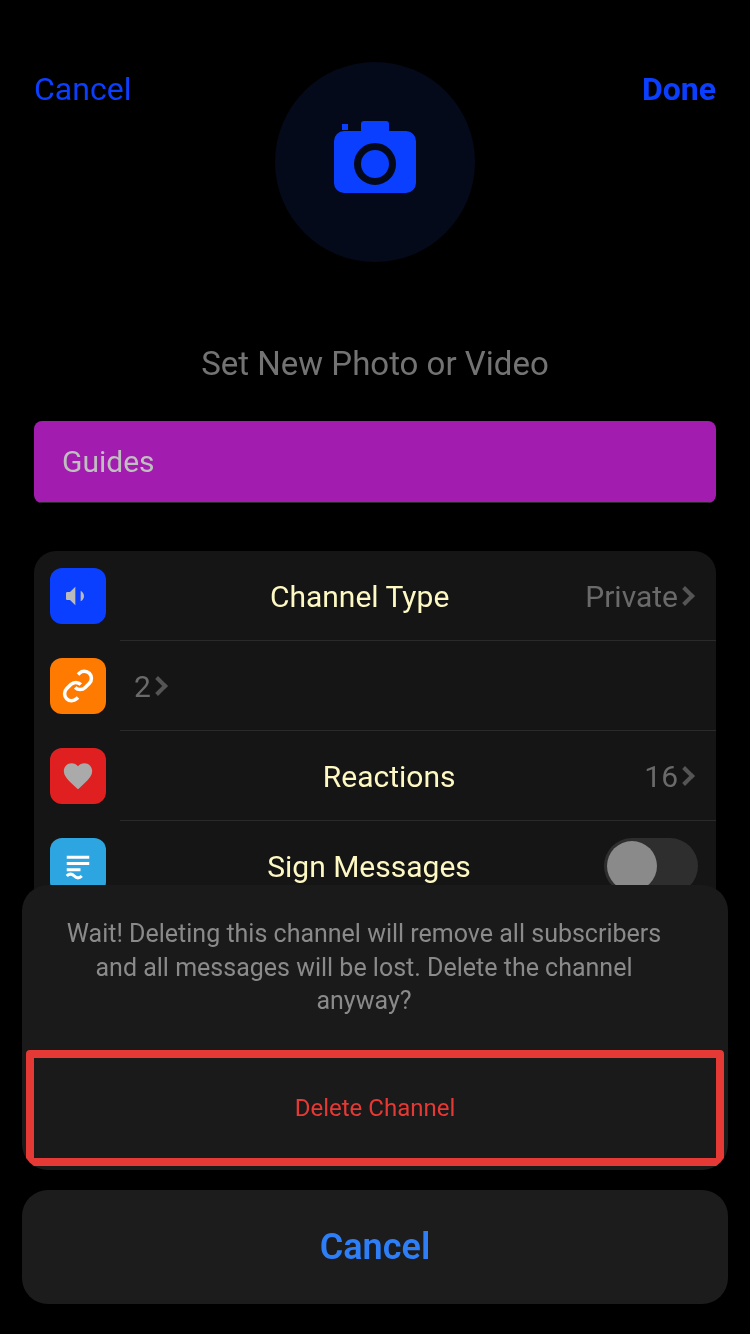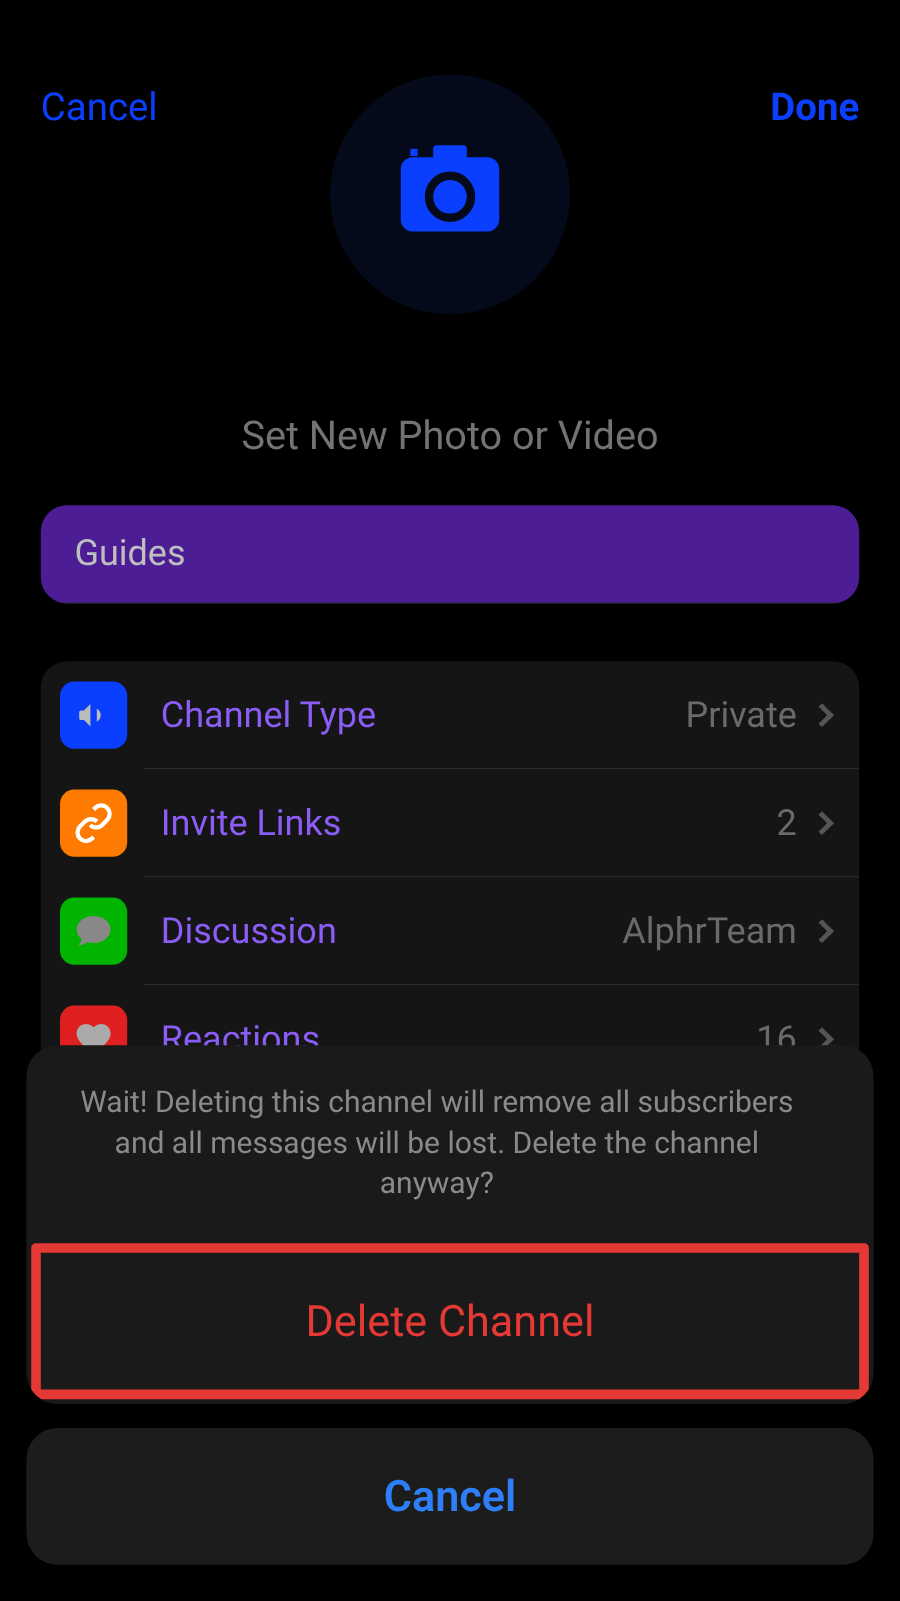--- a/index.html
+++ b/index.html
@@ -78,22 +78,22 @@
     }
     .set-photo {
       text-align: center;
       color: #737373;
       font-size: 33px;
       margin-top: 236px;
       cursor: pointer;
     }
     .input-card {
       margin: 38px 34px 0 34px;
-      background: #4c1d95;
-      border-radius: 22px;
+      background: #a21caf;
+      border-radius: 8px;
       overflow: hidden;
     }
     .input-row {
       padding: 23px 28px;
       color: #bfbfbf;
       font-size: 30px;
     }
     .input-row:first-child {
       border-bottom: 1px solid #2a2a2a;
     }
@@ -131,28 +131,28 @@
       align-items: center;
       justify-content: center;
       flex-shrink: 0;
     }
     .icon-blue { background: #0a3fff; }
     .icon-orange { background: #ff7a00; }
     .icon-green { background: #00b400; }
     .icon-red { background: #e02020; }
     .icon-lightblue { background: #2da5e0; }
     .row-label {
-      color: #8b5cf6;
+      color: #fef9c3;
       font-size: 30px;
       flex: 1;
+      text-align: center;
     }
     .row-value {
       color: #6a6a6a;
       font-size: 30px;
-      margin-right: 14px;
     }
     .chevron {
       width: 14px;
       height: 14px;
       border-right: 4px solid #555;
       border-top: 4px solid #555;
       transform: rotate(45deg);
       margin-right: 6px;
     }
     .toggle {
@@ -188,21 +188,21 @@
     .sheet-text {
       text-align: center;
       color: #8a8a8a;
       font-size: 25px;
       padding: 32px 62px 28px 40px;
       line-height: 1.35;
     }
     .sheet-delete {
       text-align: center;
       color: #e53935;
-      font-size: 36px;
+      font-size: 24px;
       padding: 36px 16px;
       border-top: 1px solid #2a2a2a;
       cursor: pointer;
       border: 8px solid #e53935;
       border-radius: 4px;
       margin: 4px;
     }
     .sheet-cancel-card {
       background: #1c1c1c;
       border-radius: 26px;
@@ -254,35 +254,24 @@
     <div class="chevron"></div>
   </div>
 
   <div class="settings-row">
     <div class="icon-box icon-orange">
       <svg width="34" height="34" viewBox="0 0 24 24" fill="none" stroke="#fff" stroke-width="2.5">
           <path d="M10 13a5 5 0 0 0 7.07 0l3-3a5 5 0 0 0-7.07-7.07l-1 1"></path>
           <path d="M14 11a5 5 0 0 0-7.07 0l-3 3a5 5 0 0 0 7.07 7.07l1-1"></path>
         </svg>
     </div>
-    <span class="row-label">Invite Links</span>
     <span class="row-value">2</span>
     <div class="chevron"></div>
   </div>
 
-  <div class="settings-row">
-    <div class="icon-box icon-green">
-      <svg width="34" height="34" viewBox="0 0 24 24" fill="#888">
-          <path d="M12 3C6.5 3 2 6.6 2 11c0 2.2 1.1 4.2 2.9 5.6-.2 1.3-.8 2.8-1.9 3.9 2.3-.3 4.1-1.2 5.3-2 1.1.3 2.4.5 3.7.5 5.5 0 10-3.6 10-8S17.5 3 12 3z"></path>
-        </svg>
-    </div>
-    <span class="row-label">Discussion</span>
-    <span class="row-value">AlphrTeam</span>
-    <div class="chevron"></div>
-  </div>
 
   <div class="settings-row">
     <div class="icon-box icon-red">
       <svg width="34" height="34" viewBox="0 0 24 24" fill="#aaa">
           <path d="M12 21.35l-1.45-1.32C5.4 15.36 2 12.28 2 8.5 2 5.42 4.42 3 7.5 3c1.74 0 3.41.81 4.5 2.09C13.09 3.81 14.76 3 16.5 3 19.58 3 22 5.42 22 8.5c0 3.78-3.4 6.86-8.55 11.54L12 21.35z"></path>
         </svg>
     </div>
     <span class="row-label">Reactions</span>
     <span class="row-value">16</span>
     <div class="chevron"></div>

